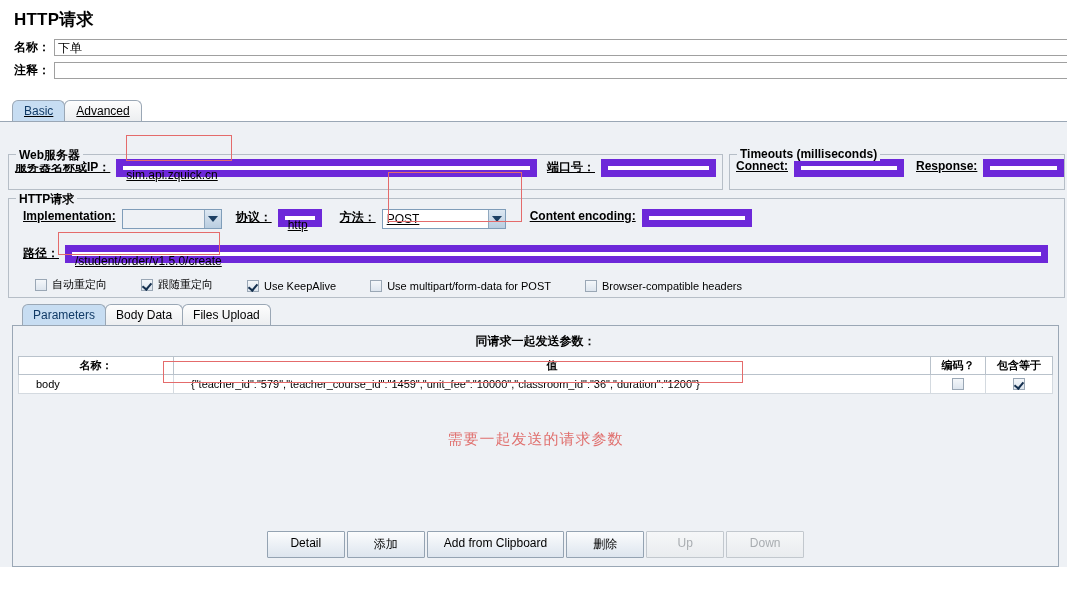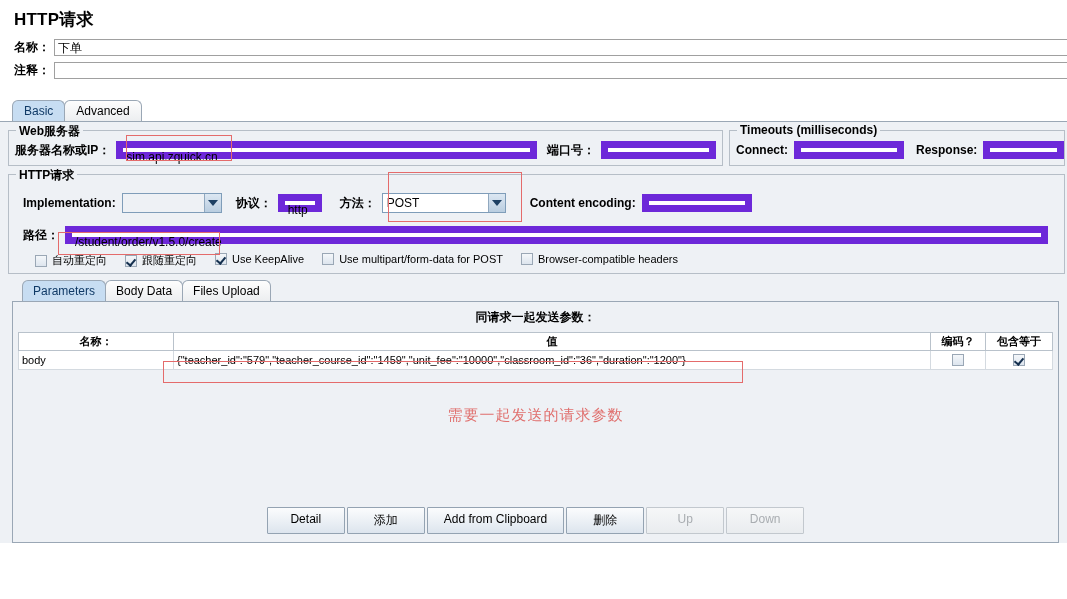--- a/index.html
+++ b/index.html
@@ -53,20 +53,21 @@
 
   
   .tabstrip {
     display: flex;
     align-items: flex-end;
     padding-left: 12px;
     height: 22px;
     margin-top: 18px;
     position: relative;
     z-index: 2;
+    text-decoration: underline;
   }
   .tab {
     border: 1px solid #9aa7b5;
     border-bottom: none;
     border-radius: 6px 6px 0 0;
     padding: 3px 11px 3px 11px;
     font-size: 12px;
     background: linear-gradient(#fdfdfd, #eceef0);
     margin-right: -1px;
     position: relative;
@@ -98,23 +99,23 @@
     left: 7px;
     background: #eef1f5;
     padding: 0 3px;
     font-weight: bold;
     font-size: 12px;
     white-space: nowrap;
   }
 
   .inline-row {
     display: flex;
-    align-items: center;
     height: 28px;
     padding-left: 6px;
+    text-decoration: underline;
   }
   .inline-row .lbl {
     font-weight: bold;
     white-space: nowrap;
     margin-right: 6px;
   }
 
   .inp {
     height: 18px;
     border: 7px solid #6d28d9;
@@ -169,23 +170,23 @@
     position: absolute;
     border: 1px solid #e46b6b;
     pointer-events: none;
     box-sizing: border-box;
     z-index: 5;
   }
 
   
   .checks {
     display: flex;
-    align-items: flex-start;
+    align-items: flex-end;
     padding: 4px 0 5px 26px;
-    gap: 0;
+    gap: 16px;
   }
   .chk-item {
     display: flex;
     align-items: center;
     margin-right: 18px;
     font-size: 11px;
     white-space: nowrap;
   }
   .box {
     width: 12px;
@@ -256,21 +257,21 @@
     font-size: 11px;
     height: 17px;
     padding: 0 2px;
     text-align: center;
   }
   table.ptable td {
     border: 1px solid #d4dae0;
     border-top: none;
     height: 18px;
     font-size: 11px;
-    padding: 0 3px;
+    padding: 0 17px;
     background: #ffffff;
     white-space: nowrap;
     overflow: hidden;
   }
   td.c-center { text-align: center; }
 
   .annot {
     text-align: center;
     color: #e0706e;
     font-size: 15px;
@@ -315,21 +316,21 @@
   <div class="txt"></div>
 </div>
 
 <div class="tabstrip">
   <div class="tab active">Basic</div>
   <div class="tab">Advanced</div>
 </div>
 
 <div class="tabbody">
 
-  <div style="display:flex; align-items:flex-start;">
+  <div style="display:flex; align-items:flex-start;margin-top:24px;">
     <div class="group" style="flex:1 1 auto; width:712px;">
       <span class="glabel">Web服务器</span>
       <div class="inline-row" style="height:30px; padding-top:4px;">
         <span class="lbl">服务器名称或IP：</span>
         <div class="inp" style="flex:1 1 auto; width:10px;">sim.api.zquick.cn</div>
         <span class="lbl" style="margin-left:10px;">端口号：</span>
         <div class="inp" style="width:115px; margin-right:6px;"></div>
       </div>
     </div>
 

